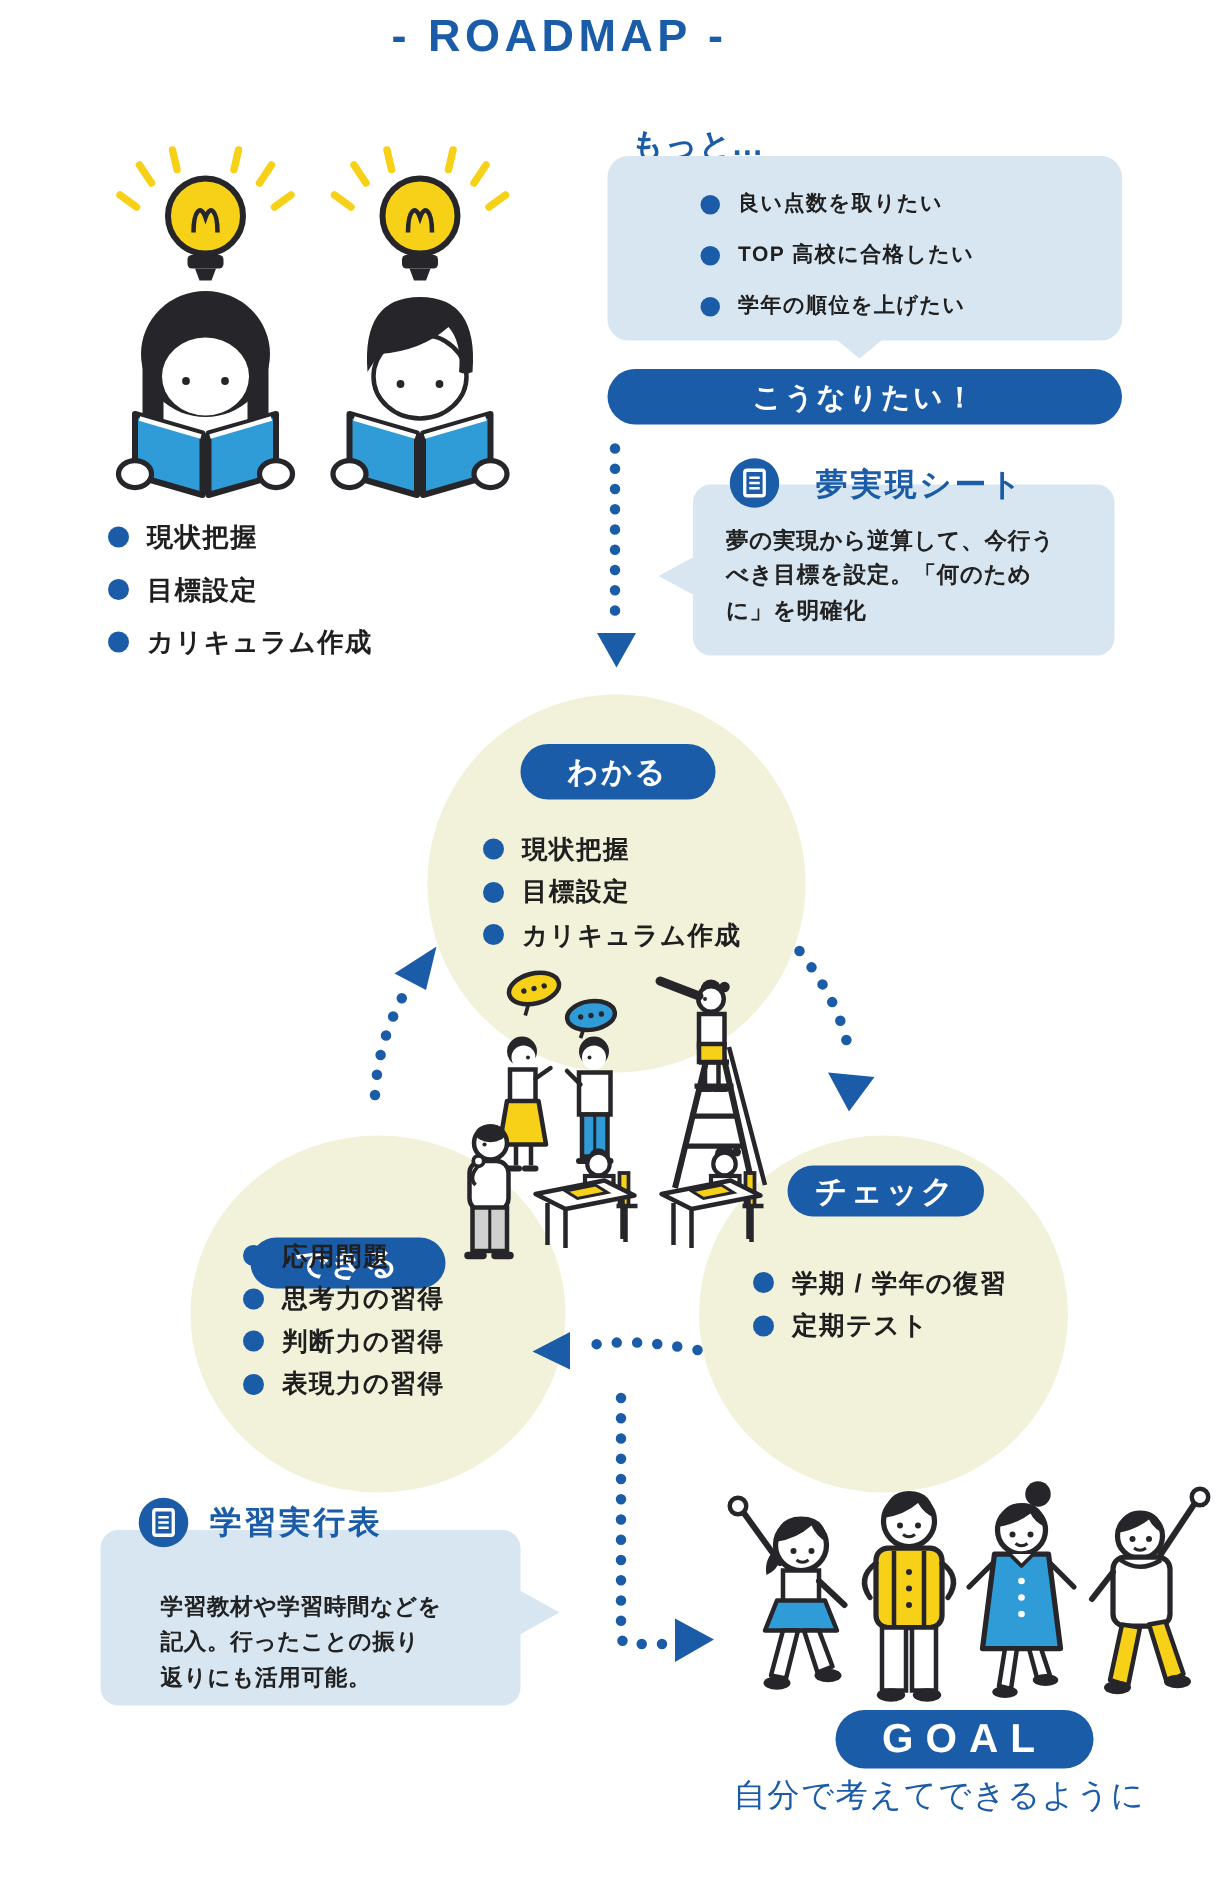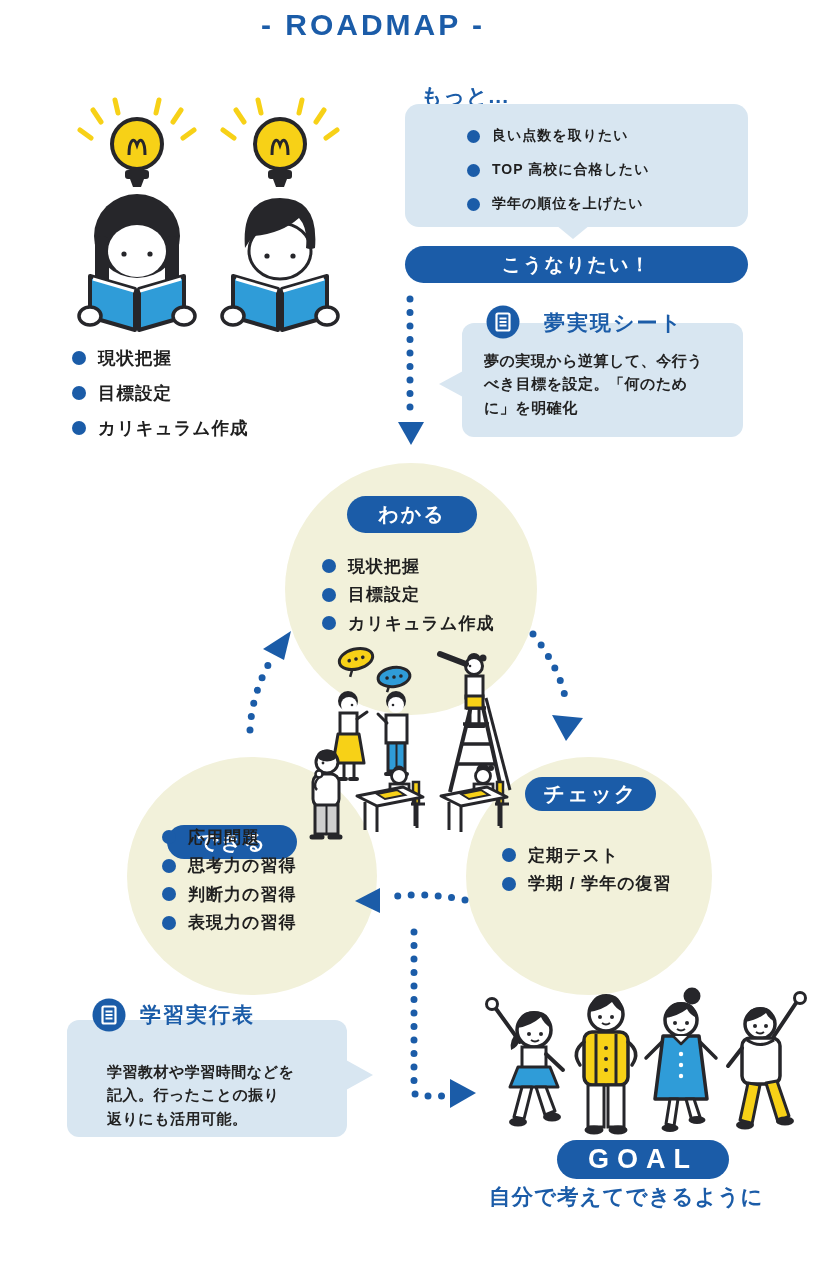--- a/index.html
+++ b/index.html
@@ -61,21 +61,21 @@
   .circle{border-radius:50%;background:#f2f1da;}
   .c-wakaru{left:285px;top:463px;width:252px;height:252px;}
   .c-dekiru{left:127px;top:757px;width:250px;height:238px;}
   .c-check{left:466px;top:757px;width:246px;height:238px;}
   .wakaru-list{left:322px;top:552px;}
   .dekiru-list{left:162px;top:823px;}
   .check-list{left:502px;top:841px;}
   .circle-list li{height:28.5px;font-size:17px;}
 
   
-  .goal-caption{left:489px;top:1182px;font-size:21.5px;font-weight:bold;color:#1b5ca8;letter-spacing:1px;}
+  .goal-caption{left:489px;top:1182px;font-size:21.5px;font-weight:normal;color:#1b5ca8;letter-spacing:1px;}
 
   svg{display:block;}
   .overlay{left:0;top:0;pointer-events:none;}
 </style>
 </head>
 <body>
 
 <div class="page">
 
   <div class="abs title">- ROADMAP -</div>
@@ -223,25 +223,25 @@
     <li>
         <span class="dot"></span>
         <span class="btxt">表現力の習得</span>
       </li>
   </ul>
 
   <div class="abs pill check-pill">チェック</div>
   <ul class="abs blist circle-list check-list">
     <li>
         <span class="dot"></span>
+        <span class="btxt">学期 / 学年の復習</span>
+      </li>
+    <li>
+        <span class="dot"></span>
         <span class="btxt">定期テスト</span>
-      </li>
-    <li>
-        <span class="dot"></span>
-        <span class="btxt">学期 / 学年の復習</span>
       </li>
   </ul>
 
   <svg class="abs" style="left:326px;top:643px" width="100" height="150" viewBox="0 0 100 150">
     <g transform="rotate(-14 30 16)">
       <ellipse cx="30" cy="16" rx="17" ry="10" fill="#f7d117" stroke="#26262a" stroke-width="3"></ellipse>
       <circle cx="23" cy="16" r="1.8" fill="#26262a"></circle>
         <circle cx="30" cy="16" r="1.8" fill="#26262a"></circle>
         <circle cx="37" cy="16" r="1.8" fill="#26262a"></circle>
       <path d="M24,25 l-4,7" stroke="#26262a" stroke-width="2.5"></path>

